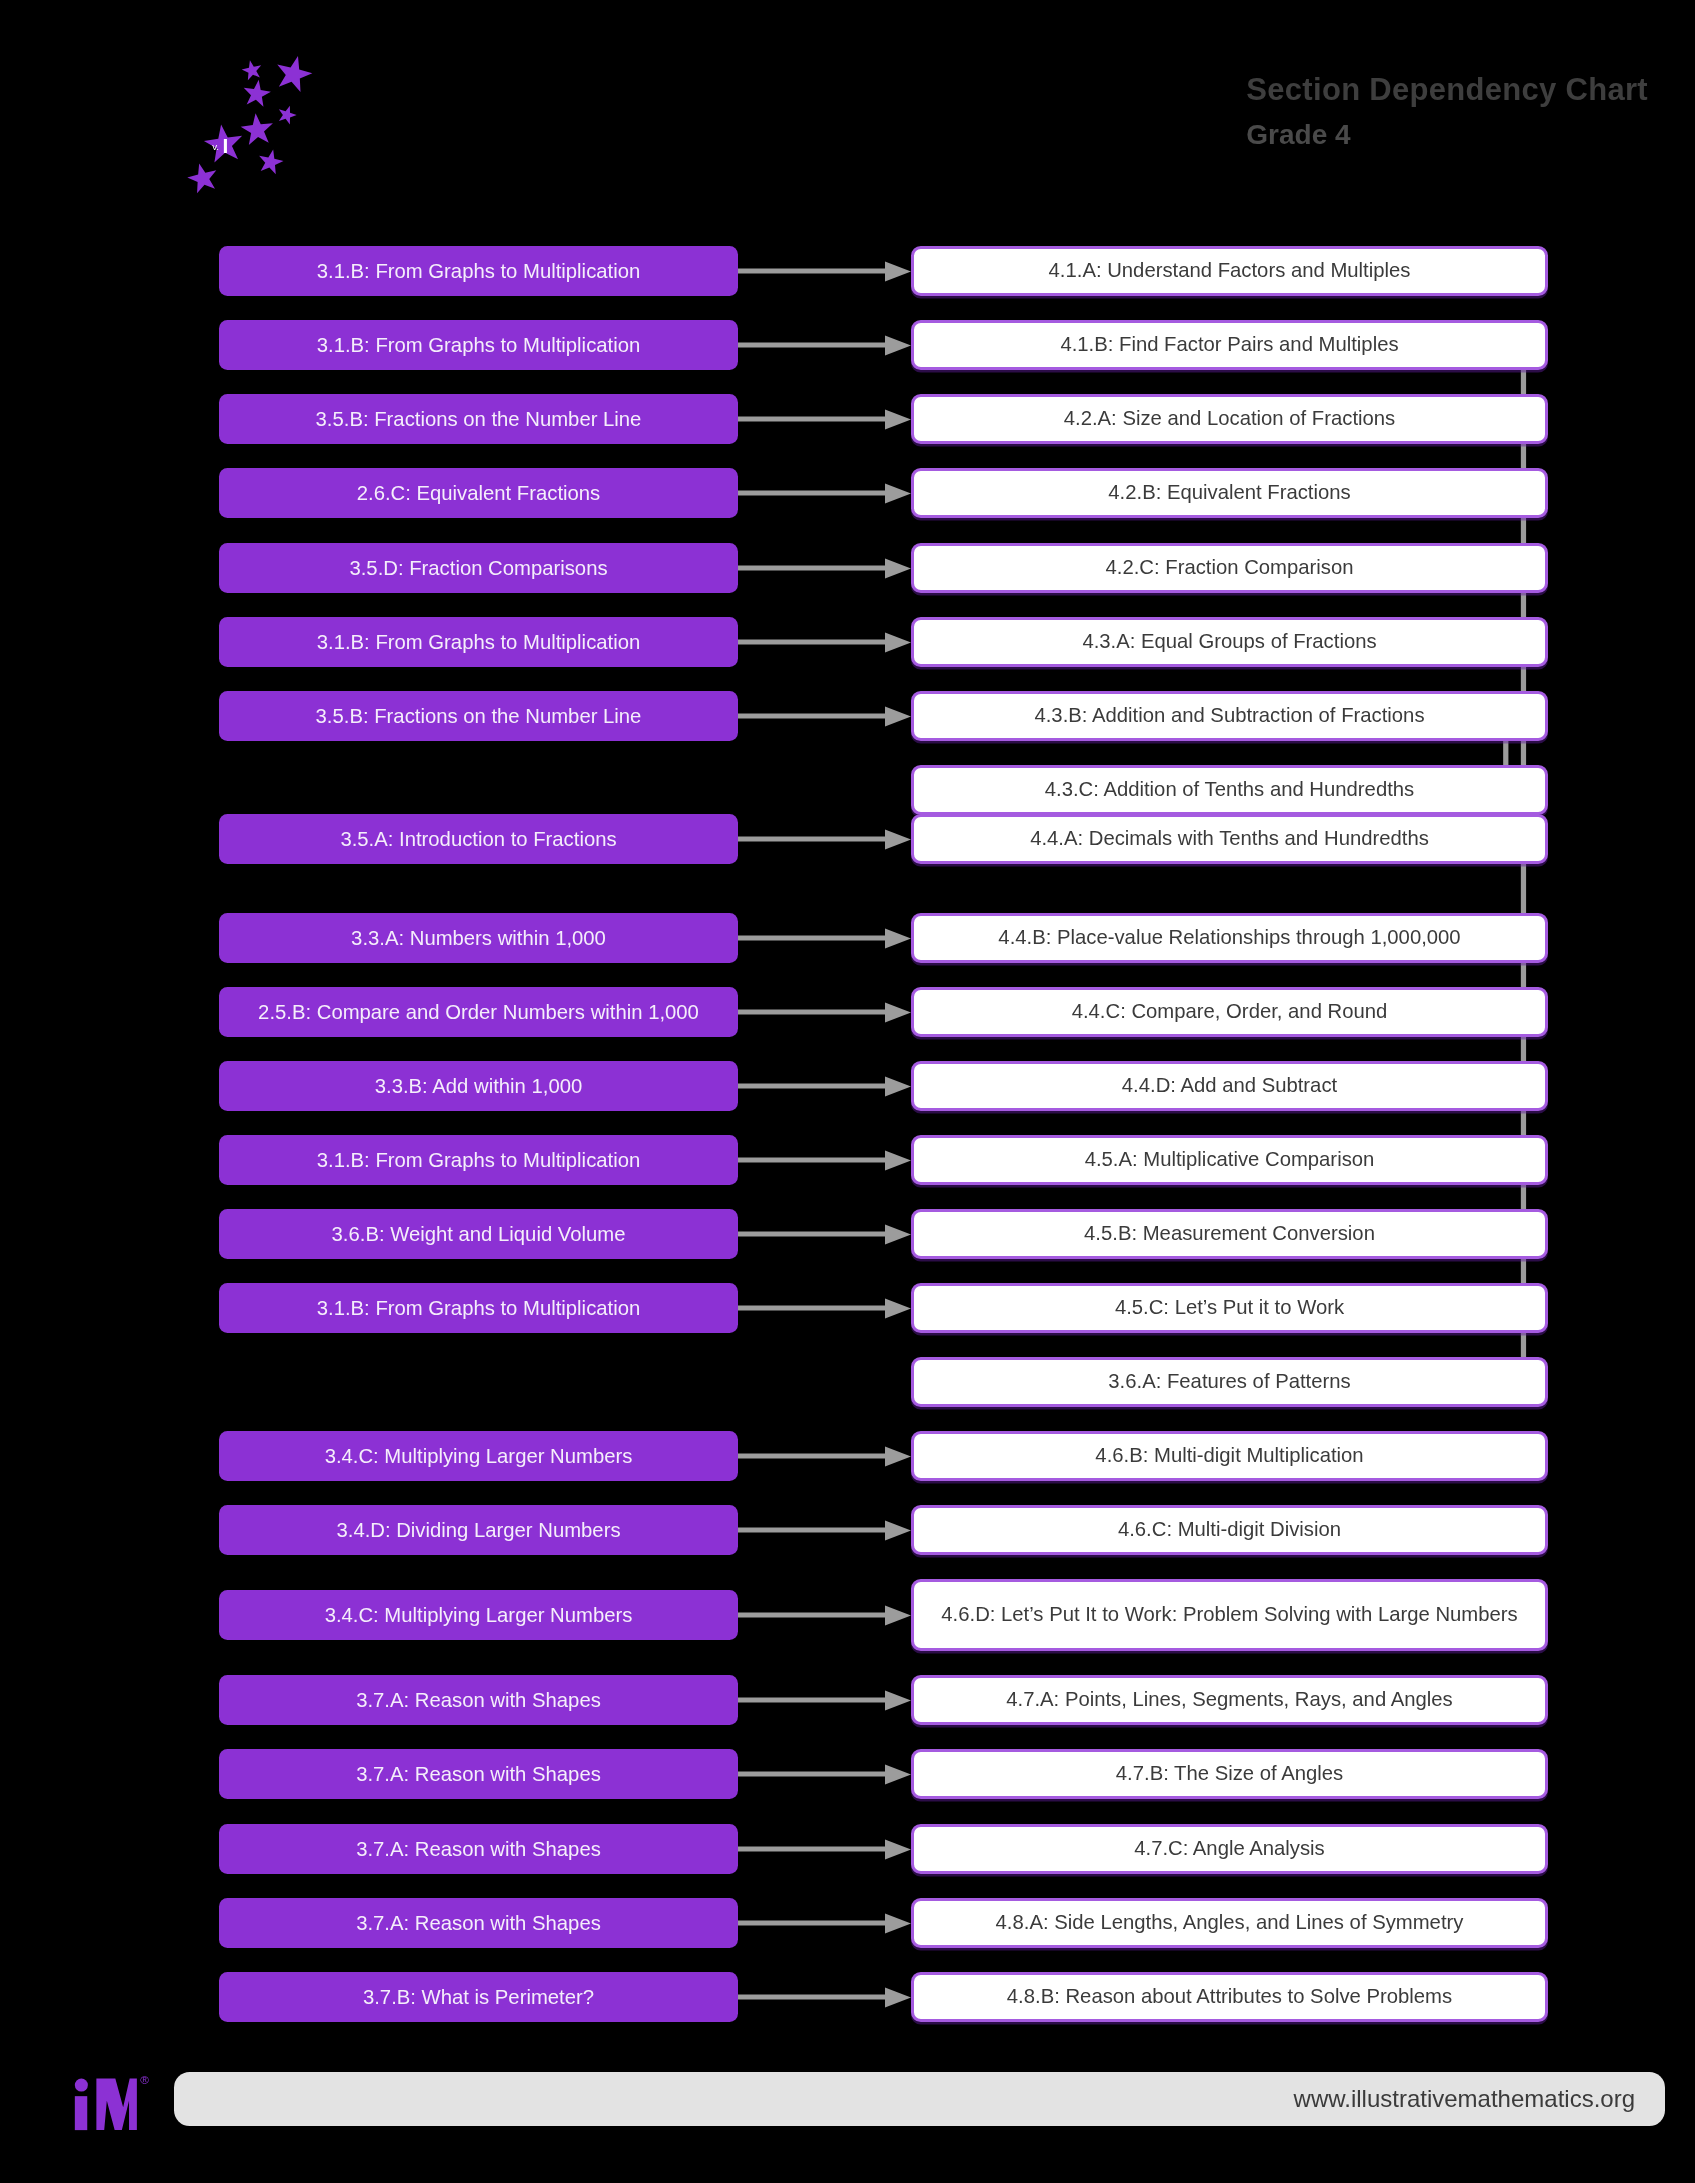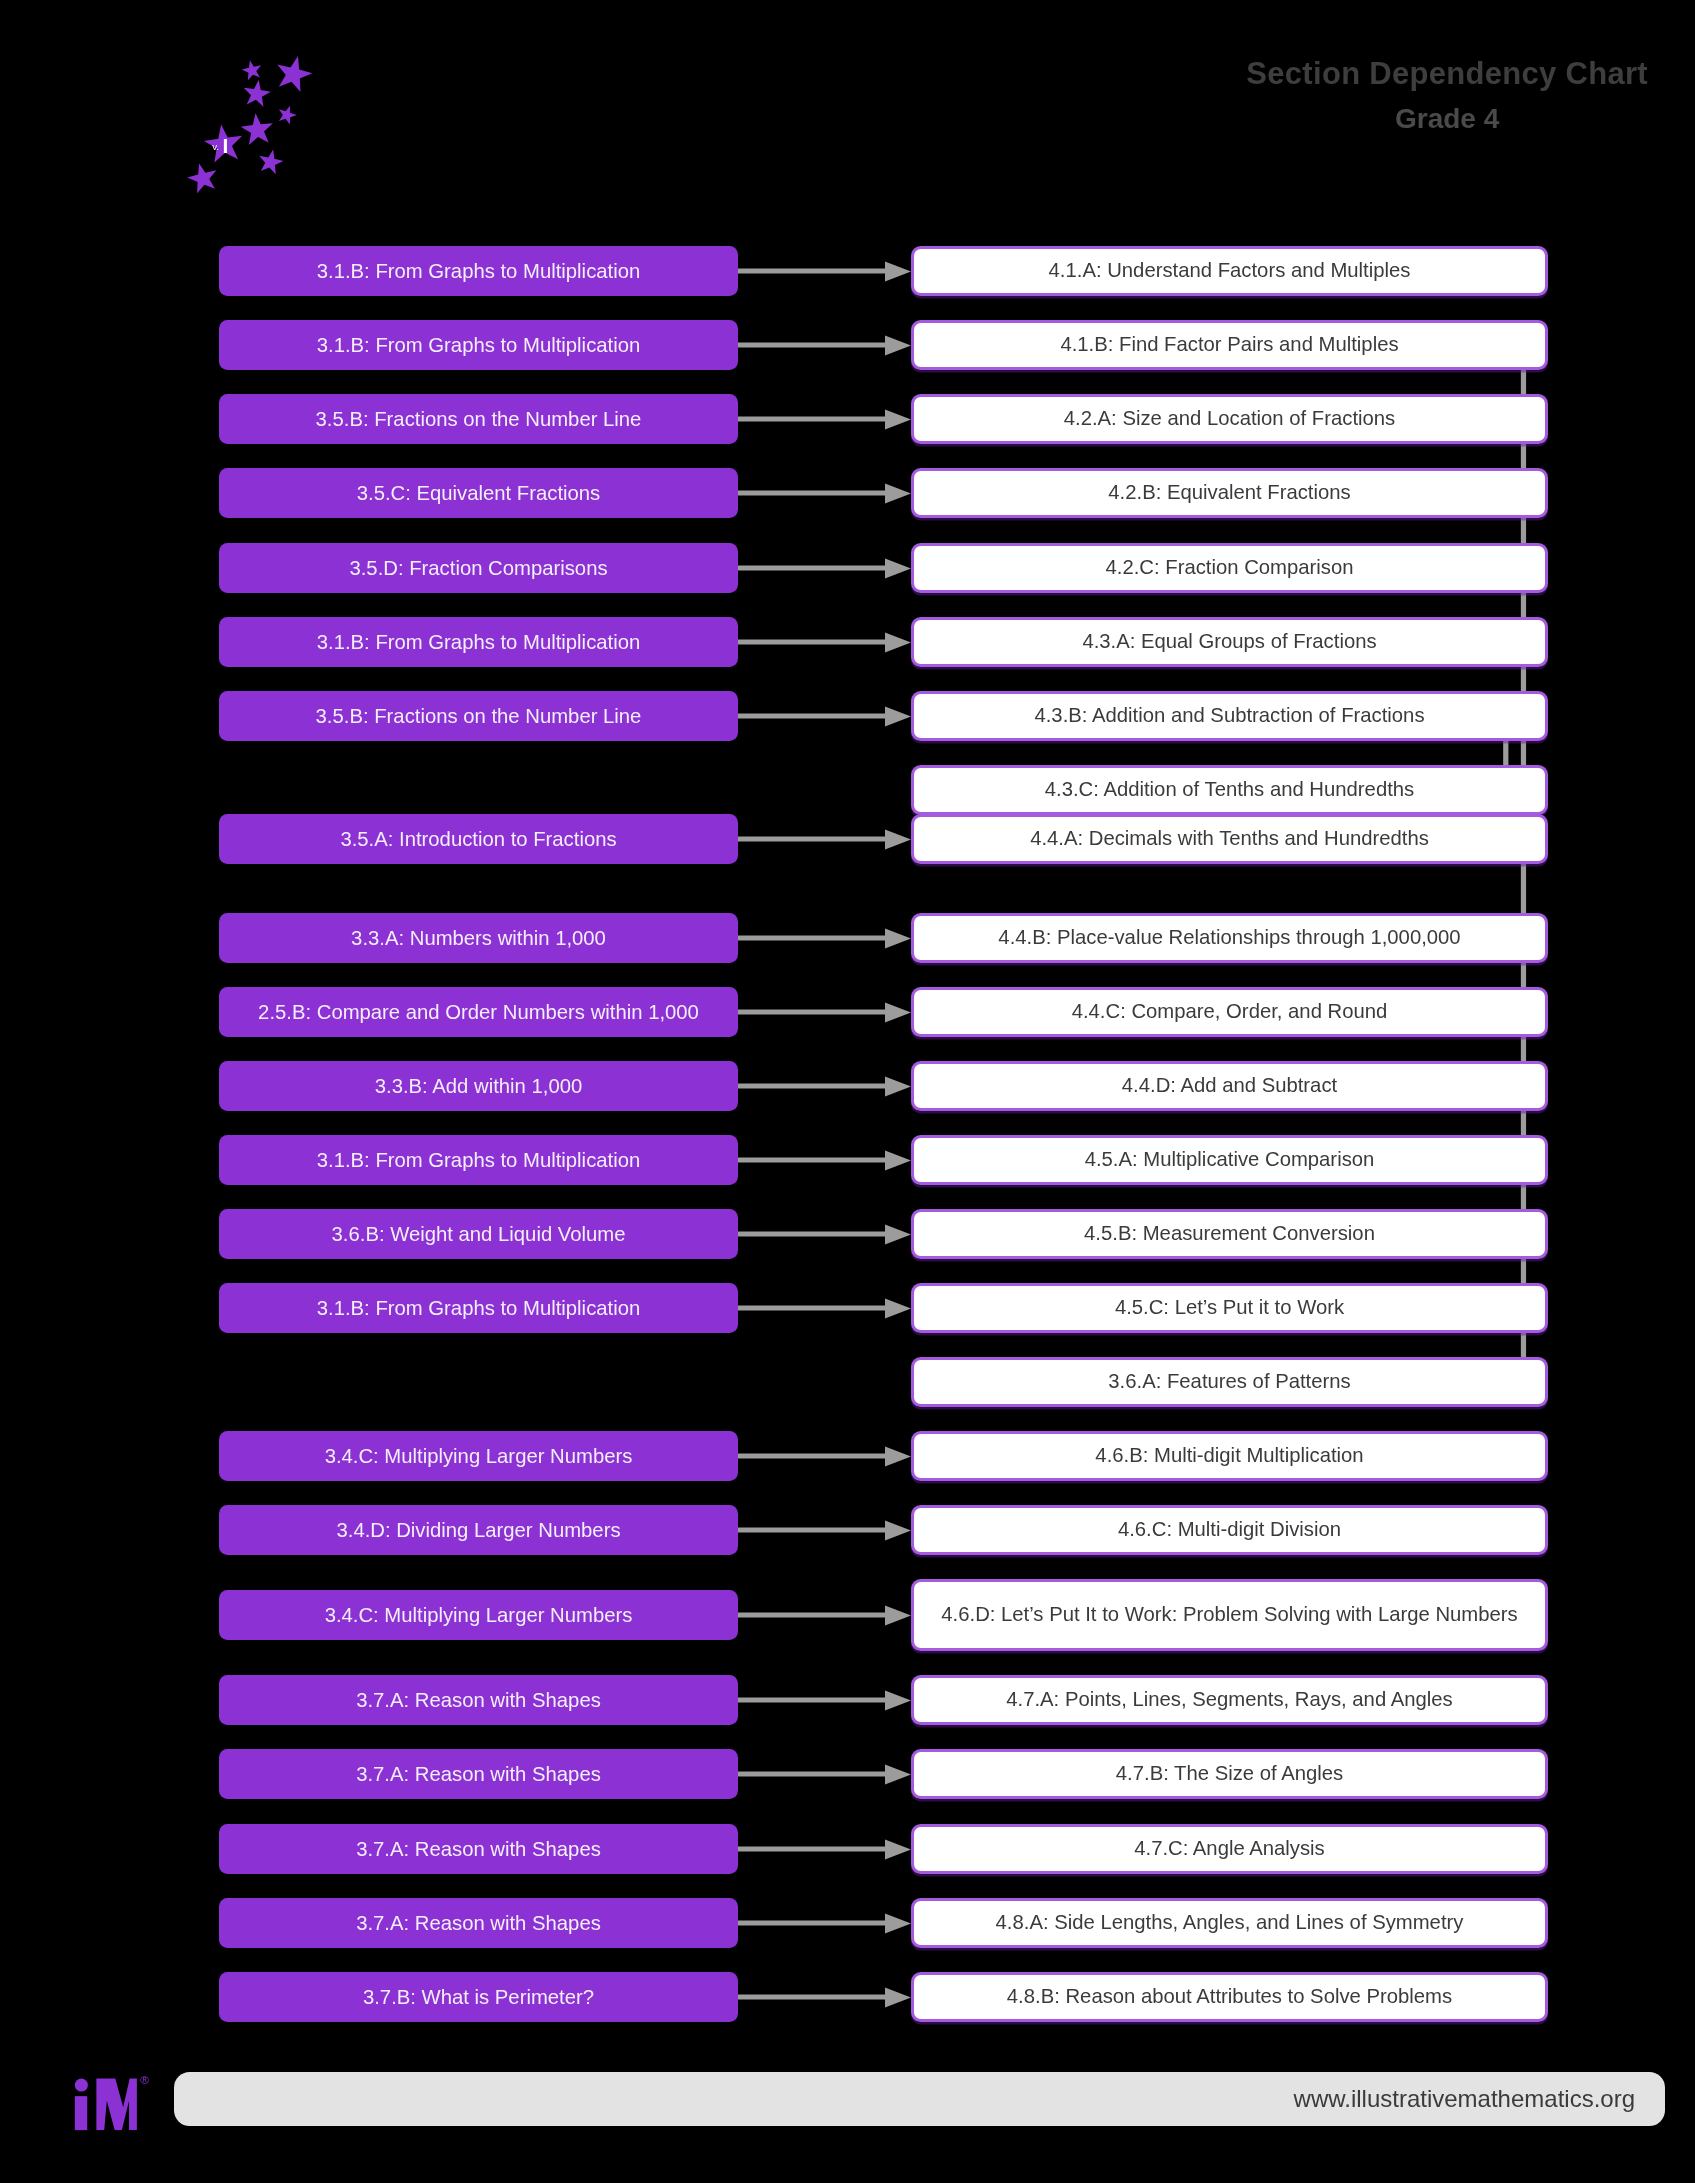--- a/index.html
+++ b/index.html
@@ -11,21 +11,21 @@
     --text-dark:#3b3b3b;
     --box-text-light:#f5eefb;
     --footer-bar:#e3e3e3;
     --background:#000000;
   }
   html,body{margin:0;padding:0;background:var(--background);}
   body{font-family:"Liberation Sans", sans-serif;}
   #canvas{position:relative;width:1696px;height:2183px;background:var(--background);overflow:hidden;}
 
   
-  .header{position:absolute;top:56px;right:48px;text-align:center;}
+  .header{position:absolute;top:72px;right:48px;text-align:left;}
   .header .title{font-size:31px;font-weight:bold;color:var(--title-gray);letter-spacing:0.3px;}
   .header .subtitle{font-size:28px;font-weight:bold;color:var(--subtitle-gray);margin-top:10.5px;}
 
   
   .star-logo{position:absolute;left:182px;top:41px;width:152px;height:160px;}
   .star-logo polygon{fill:var(--purple);}
   .star-logo text{fill:#ffffff;font-family:"Liberation Sans",sans-serif;}
 
   
   .row{position:absolute;left:0;width:100%;height:50px;}
@@ -146,21 +146,21 @@
         <i class="shaft"></i>
         <i class="head"></i>
       </div>
     <div class="wbox">
         <span>4.2.A: Size and Location of Fractions</span>
       </div>
   </div>
 
   <div class="row" style="top:468px">
     <div class="pbox">
-        <span>3.5.C: Equivalent Fractions</span>
+        <span>2.6.C: Equivalent Fractions</span>
       </div>
     <div class="arrow">
         <i class="shaft"></i>
         <i class="head"></i>
       </div>
     <div class="wbox">
         <span>4.2.B: Equivalent Fractions</span>
       </div>
   </div>
 

